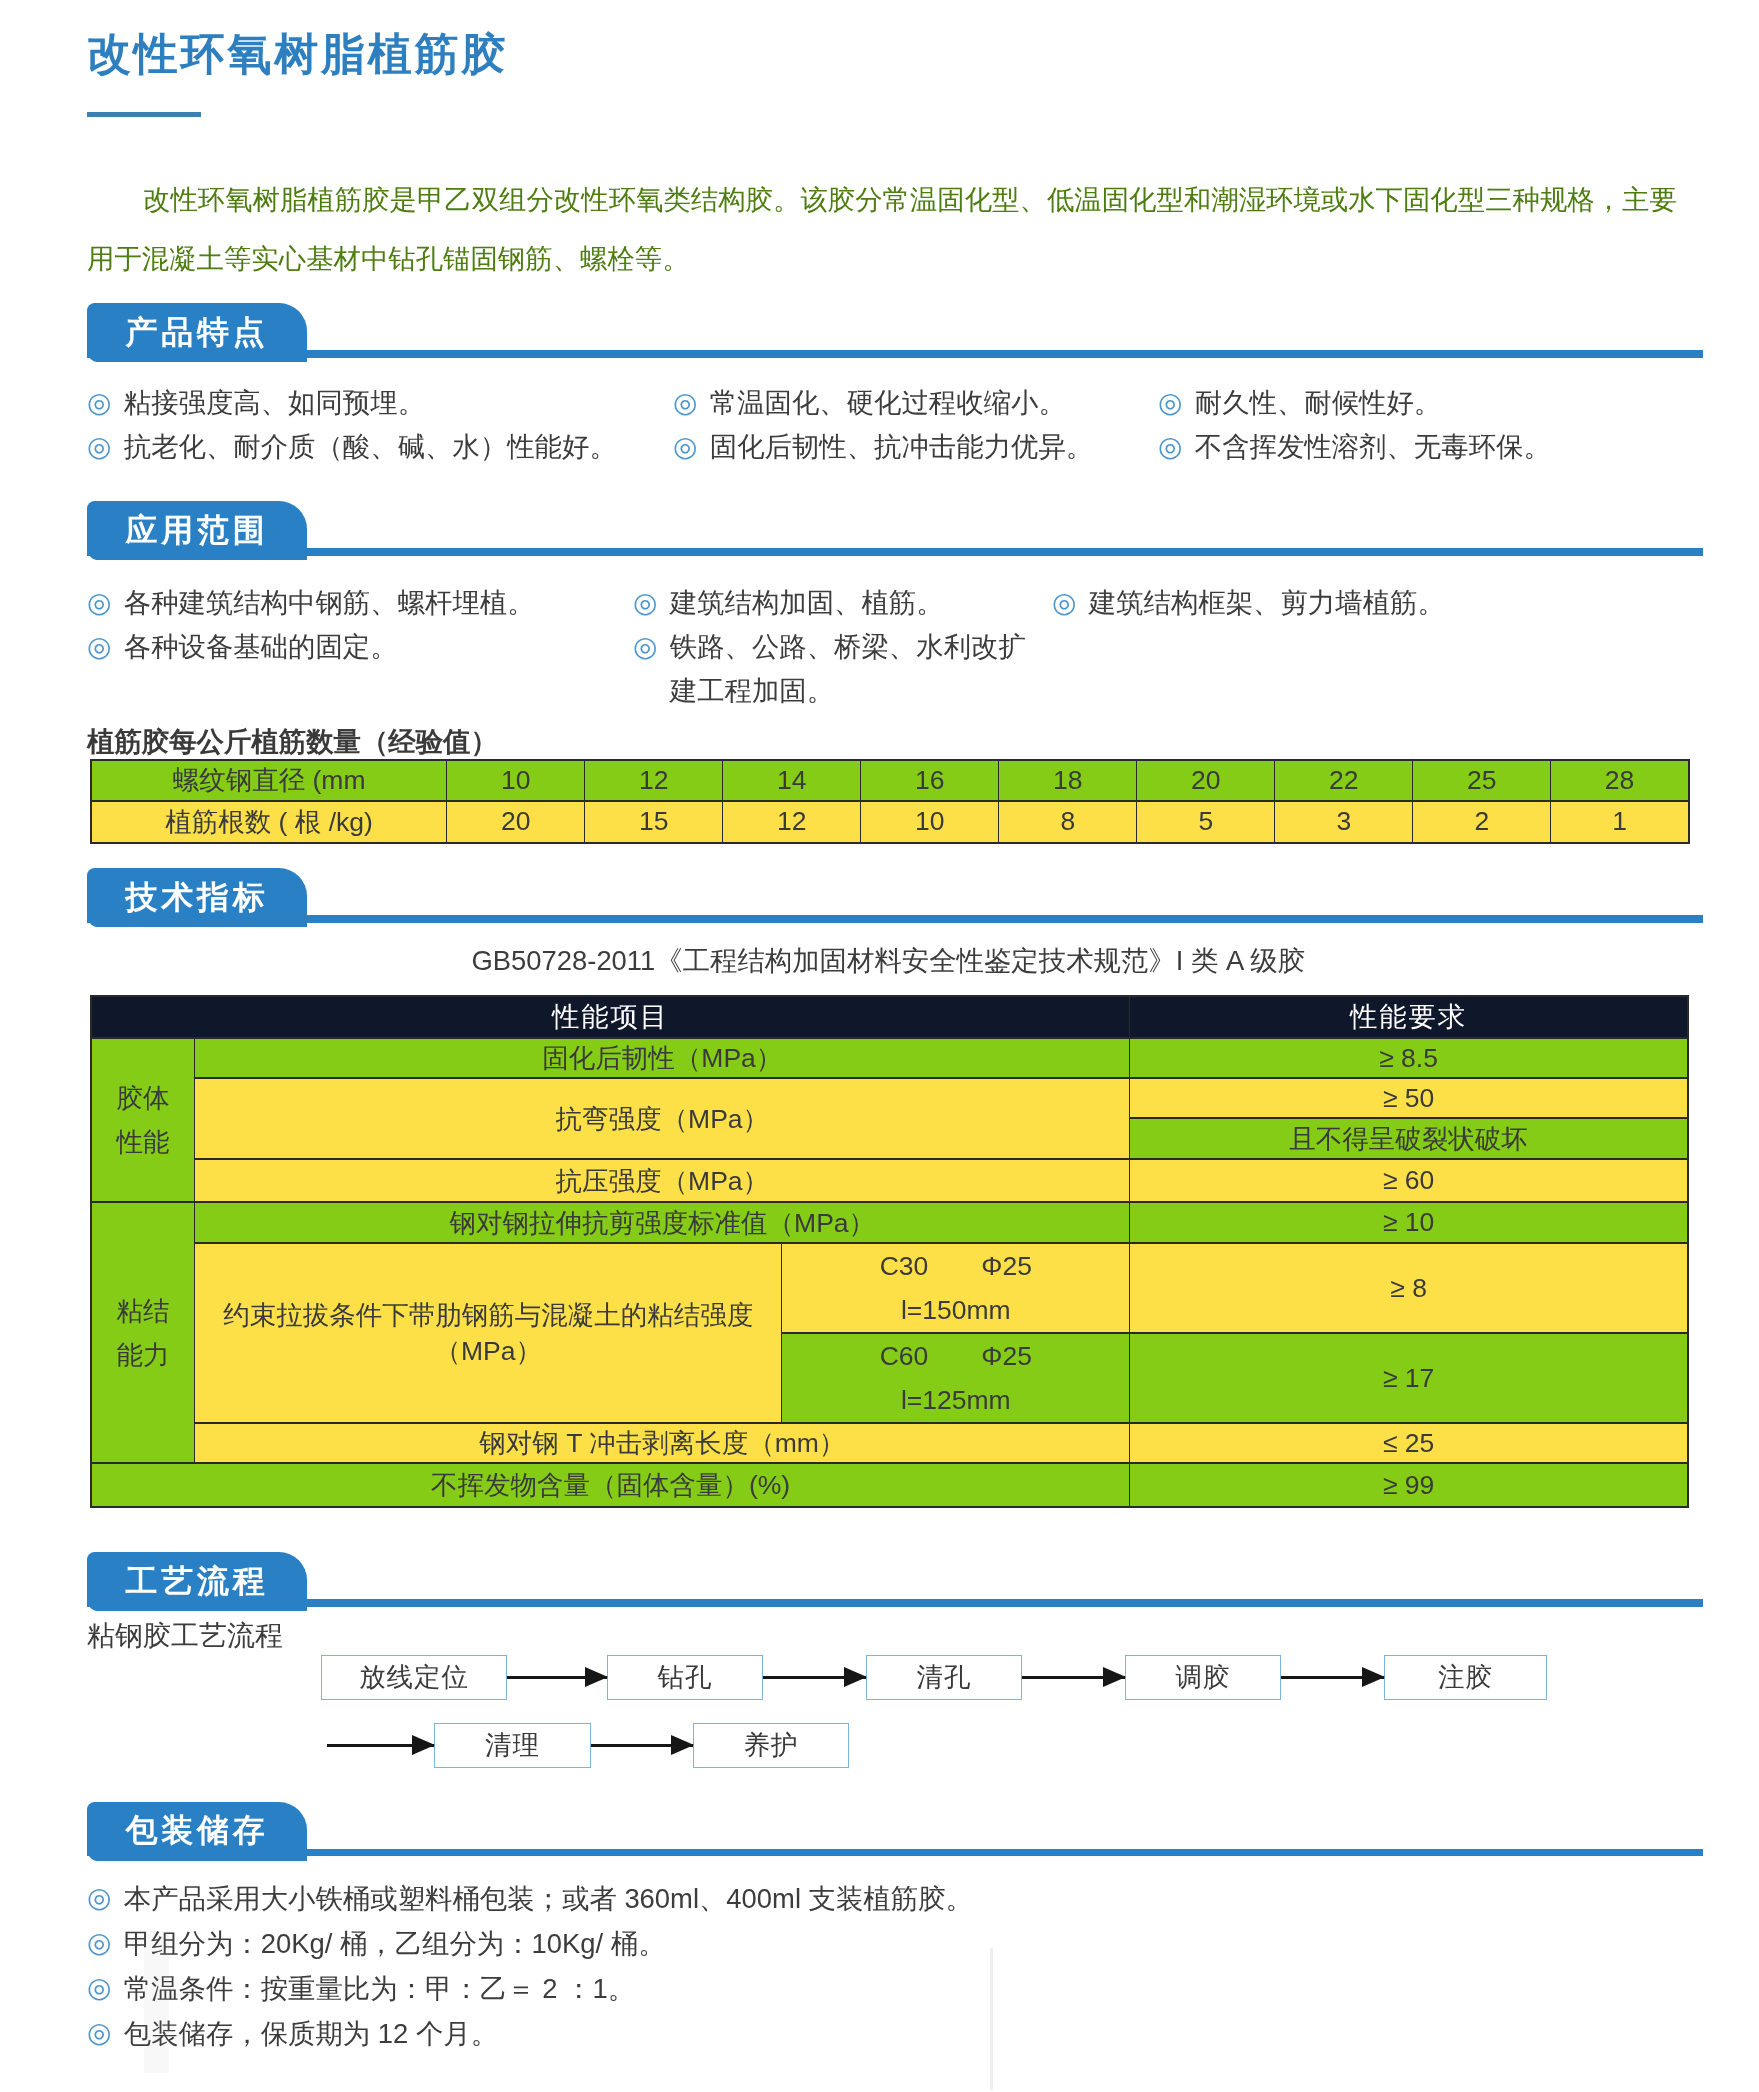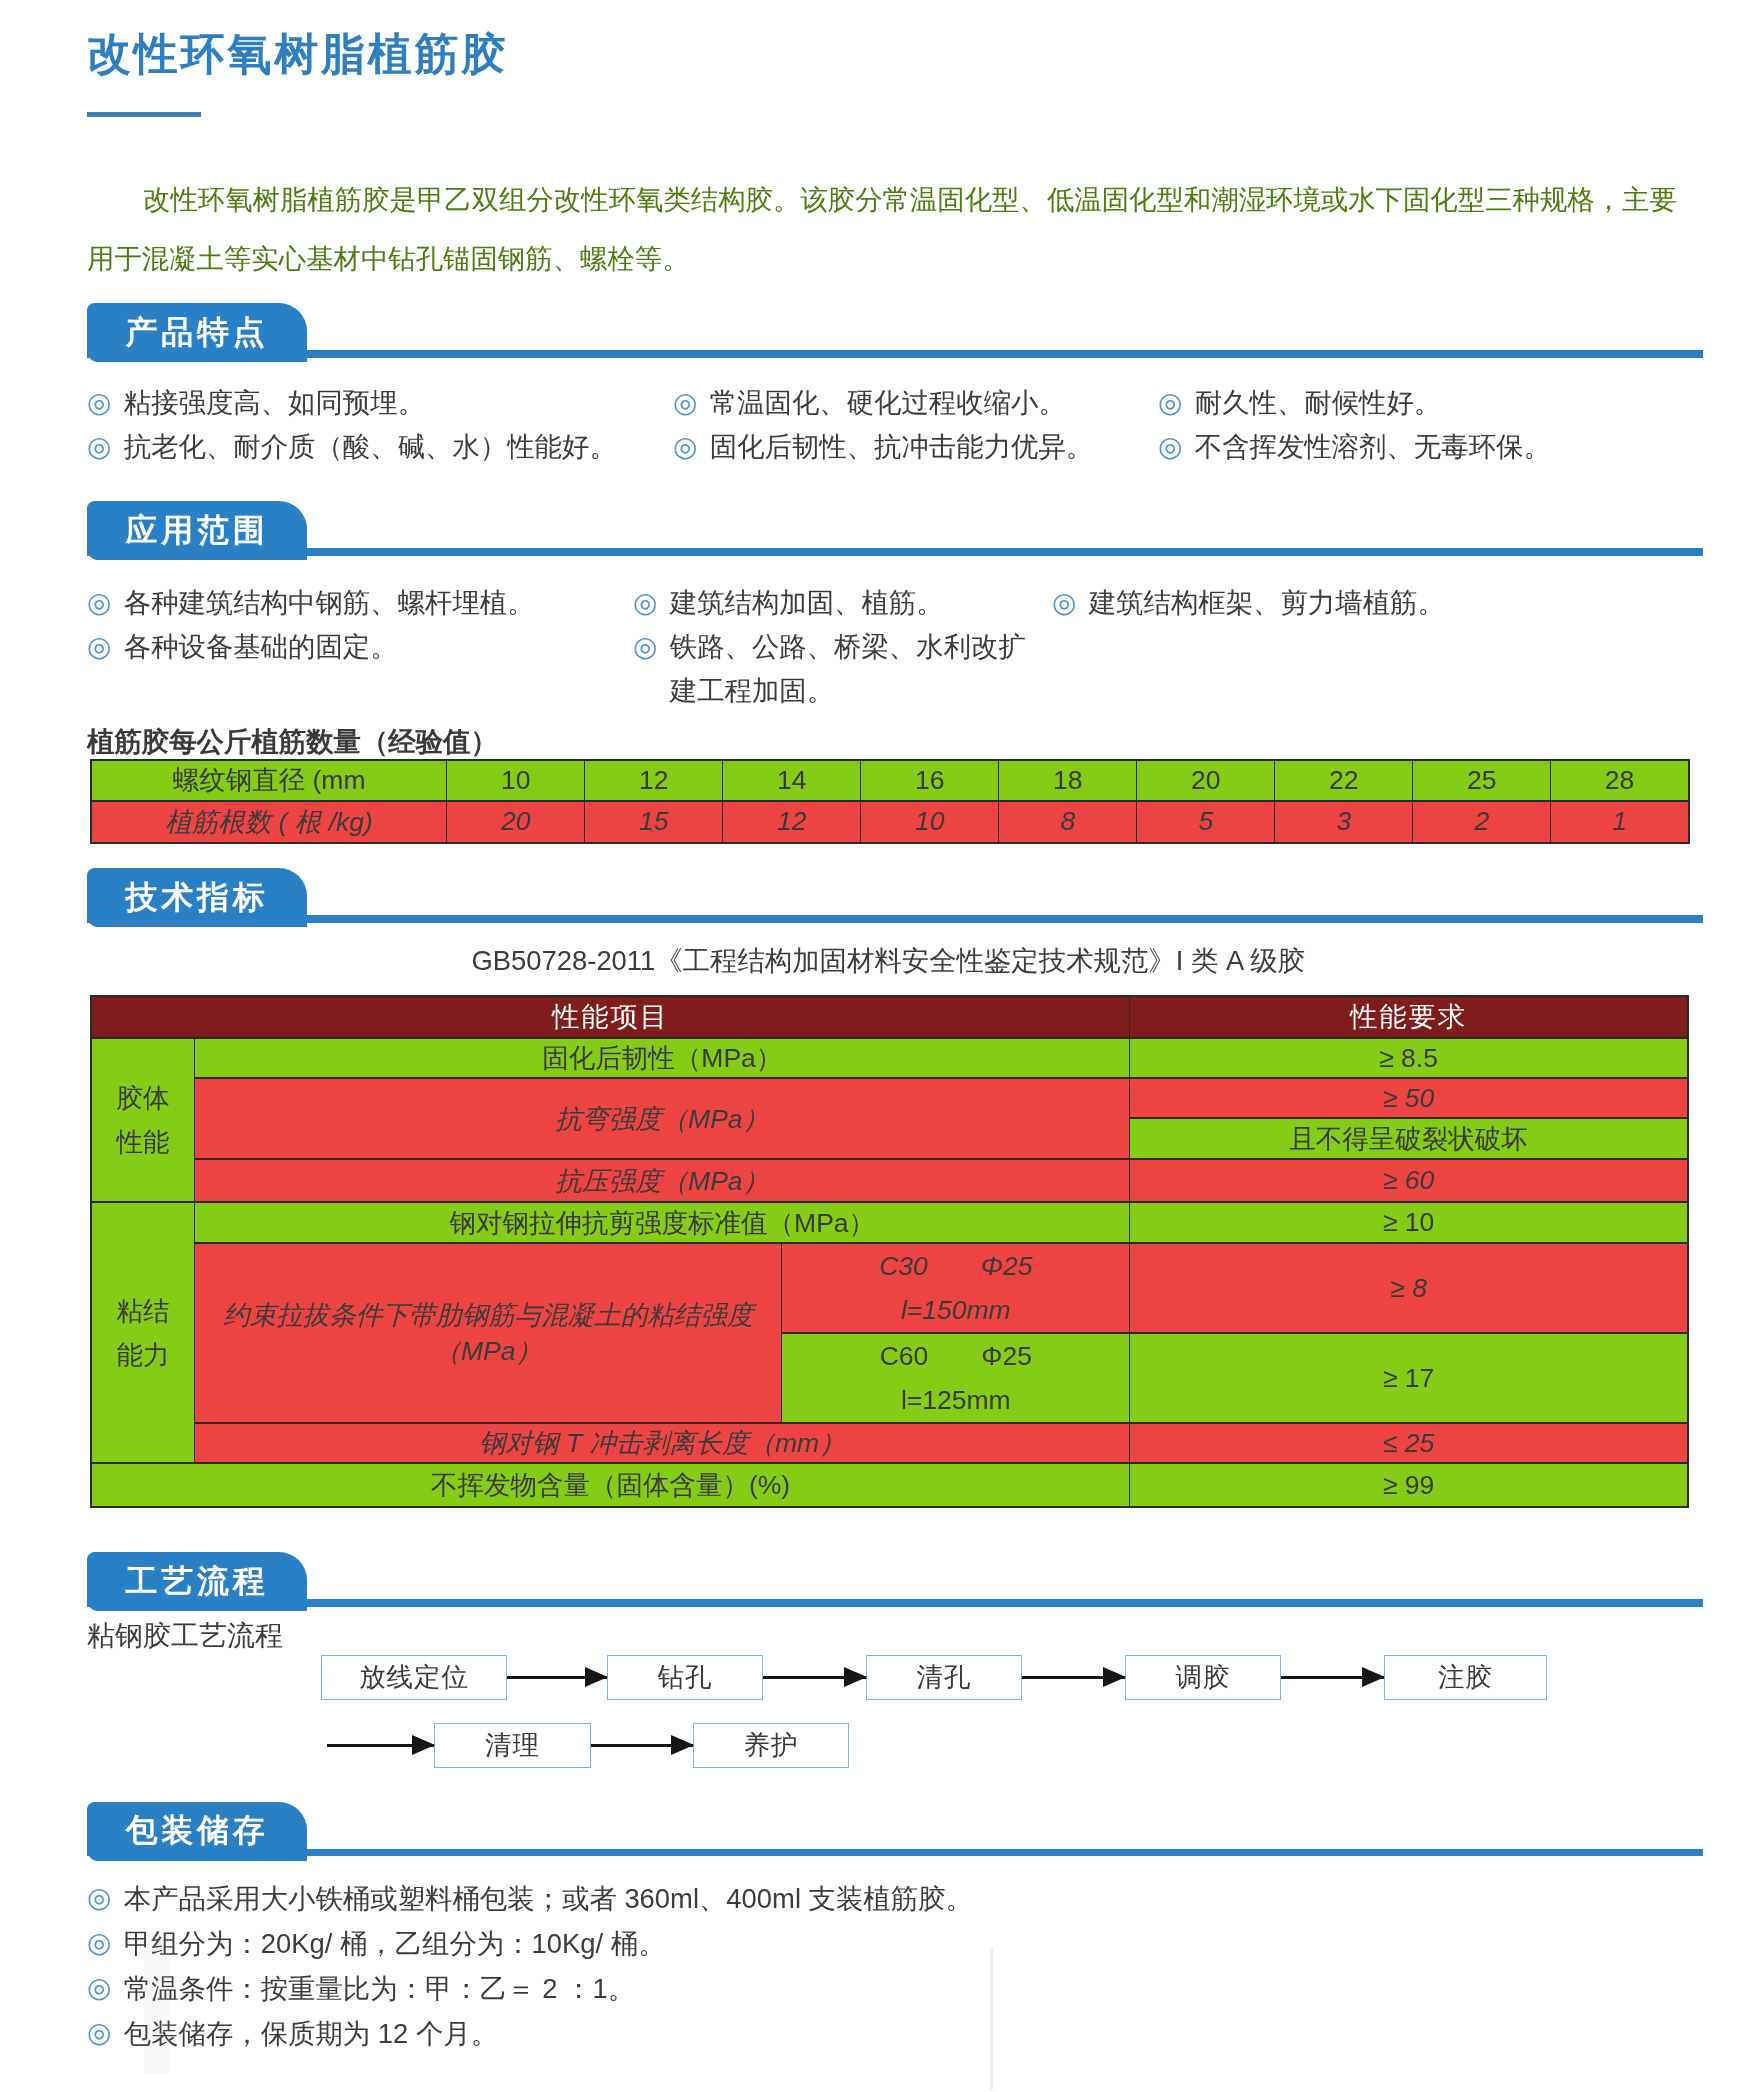--- a/index.html
+++ b/index.html
@@ -65,26 +65,26 @@
     margin-top:11.4px;font-size:27.4px;font-weight:bold;color:#3a3a3a;line-height:34px;
   }
   table{border-collapse:collapse;table-layout:fixed;margin-left:2.8px;}
   .t1,.t2{width:1597px;font-size:26.5px;color:#3a3a3a;text-align:center;border:2.8px solid #2a2a2a;}
   .t1 td,.t2 td,.t2 th{
     border:1.9px solid #2a2a2a;border-top-width:2.8px;border-bottom-width:2.8px;
     padding:0;overflow:hidden;
   }
   .t1{margin-top:0;}
   .gray{background:#84cc16;}
-  .white{background:#ef4444;font-style:italic;}
+  .white{background:#fde047;}
   .t1 .r1{height:41px;}
   .t1 .r2{height:42px;}
   .t1 .r3{height:44px;}
   .t2{margin-top:15px;}
-  .t2 .head th{background:#7f1d1d;color:#ffffff;font-weight:normal;font-size:27.4px;height:40px;letter-spacing:1.9px;}
+  .t2 .head th{background:#0f172a;color:#ffffff;font-weight:normal;font-size:27.4px;height:40px;letter-spacing:1.9px;}
   .pre{white-space:pre-line;line-height:44px;}
   .spec-note{
     margin-top:15px;width:1597px;margin-left:2.8px;
     text-align:center;font-size:27.4px;line-height:38px;color:#3c3c3c;
   }
 
   
   .process-subtitle{margin-top:5.7px;font-size:28px;line-height:38px;color:#3c3c3c;}
   .flow-row{display:flex;align-items:center;}
   .flow-row1{margin-top:0;margin-left:234px;}

